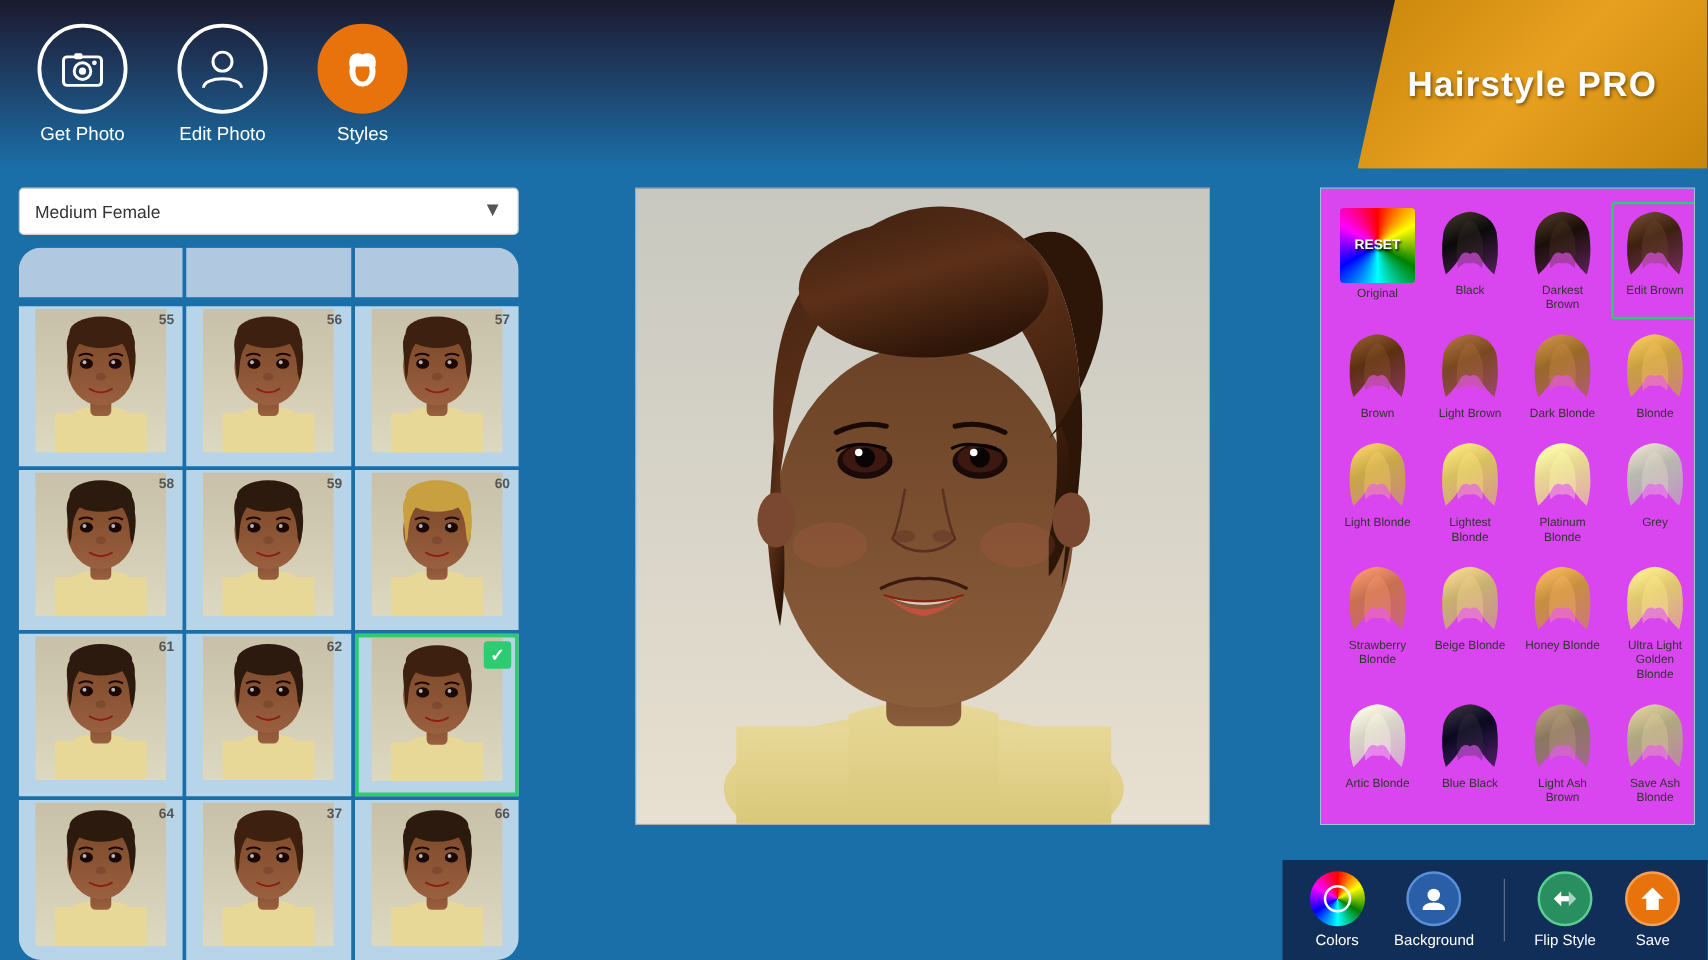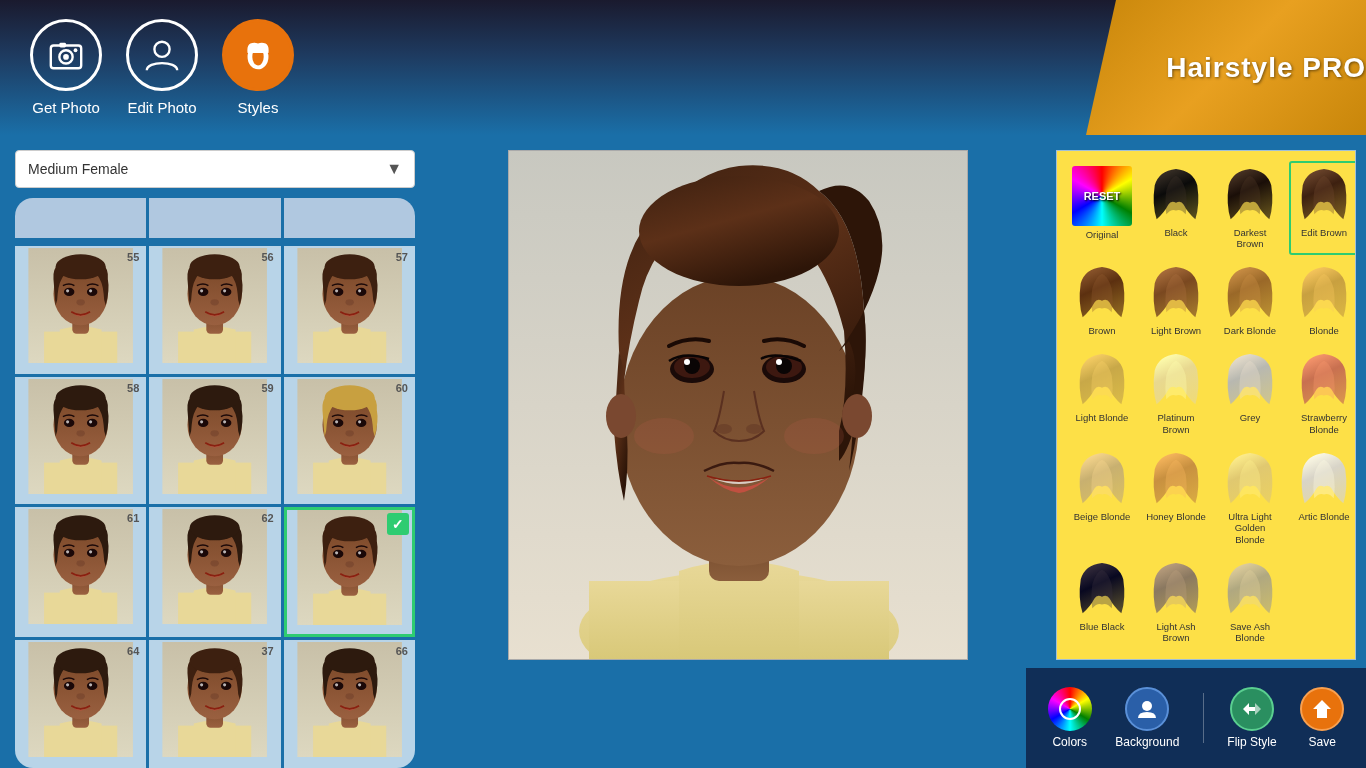--- a/index.html
+++ b/index.html
@@ -17,21 +17,21 @@
       height: 135px;
       background: linear-gradient(180deg, #1a1a2e 0%, #1e3a5f 40%, #1a6fa8 100%);
       display: flex;
       align-items: center;
       padding: 0 30px;
       position: relative;
     }
 
     .nav-items {
       display: flex;
-      gap: 24px;
+      gap: 40px;
       align-items: center;
     }
 
     .nav-item {
       display: flex;
       flex-direction: column;
       align-items: center;
       gap: 8px;
       cursor: pointer;
       color: white;
@@ -68,21 +68,21 @@
     .brand-logo {
       position: absolute;
       right: 0;
       top: 0;
       width: 280px;
       height: 135px;
       background: linear-gradient(135deg, #c8860a 0%, #e8a020 50%, #c8860a 100%);
       clip-path: polygon(30px 0, 100% 0, 100% 100%, 0 100%);
       display: flex;
       align-items: center;
-      justify-content: flex-end;
+      justify-content: flex-start;
       padding-left: 40px;
     }
 
     .brand-text {
       font-size: 28px;
       font-weight: bold;
       color: white;
       text-shadow: 1px 1px 3px rgba(0,0,0,0.5);
       letter-spacing: 1px;
     }
@@ -190,21 +190,21 @@
     }
 
     
     .color-panel {
       width: 320px;
       height: 100%;
       padding: 15px 10px 0 10px;
     }
 
     .color-grid {
-      background: #fde047;
+      background: #d946ef;
       border: 1px solid #a0c0d8;
       padding: 10px;
       display: grid;
       grid-template-columns: repeat(4, 1fr);
       gap: 4px;
       height: 510px;
       overflow-y: auto;
     }
 
     .color-swatch {
@@ -247,21 +247,21 @@
       color: white;
       text-shadow: 1px 1px 2px black;
     }
 
     
     .bottom-bar {
       position: absolute;
       bottom: 0;
       right: 0;
       width: 340px;
-      height: 100px;
+      height: 80px;
       background: rgba(15, 40, 80, 0.92);
       display: flex;
       align-items: center;
       justify-content: space-around;
       padding: 0 10px;
     }
 
     .toolbar-item {
       display: flex;
       flex-direction: column;
@@ -1007,30 +1007,44 @@
           </linearGradient>
         </defs>
         <path d="M10 55 Q5 40 8 20 Q12 5 30 3 Q48 5 52 20 Q55 40 50 55 Q42 48 38 40 Q35 35 30 38 Q25 35 22 40 Q18 48 10 55 Z" fill="url(#sw8)"></path>
         <path d="M20 50 Q18 38 20 25 Q24 12 30 10 Q36 12 40 25 Q42 38 40 50 Q35 44 30 46 Q25 44 20 50 Z" fill="#fad066" opacity="0.35"></path>
       </svg>
           <span class="swatch-label">Light Blonde</span>
         </div>
         <div class="color-swatch">
           <svg class="hair-swatch" viewBox="0 0 60 60">
         <defs>
+          <linearGradient id="sw9" x1="0.3" y1="0" x2="0.7" y2="1">
+            <stop offset="0%" stop-color="#ffe87e"></stop>
+            <stop offset="40%" stop-color="#d8c060"></stop>
+            <stop offset="100%" stop-color="#d8c060" stop-opacity="0.7"></stop>
+          </linearGradient>
+        </defs>
+        <path d="M10 55 Q5 40 8 20 Q12 5 30 3 Q48 5 52 20 Q55 40 50 55 Q42 48 38 40 Q35 35 30 38 Q25 35 22 40 Q18 48 10 55 Z" fill="url(#sw9)"></path>
+        <path d="M20 50 Q18 38 20 25 Q24 12 30 10 Q36 12 40 25 Q42 38 40 50 Q35 44 30 46 Q25 44 20 50 Z" fill="#ffe87e" opacity="0.35"></path>
+      </svg>
+          <span class="swatch-label">Lightest Blonde</span>
+        </div>
+        <div class="color-swatch">
+          <svg class="hair-swatch" viewBox="0 0 60 60">
+        <defs>
           <linearGradient id="sw10" x1="0.3" y1="0" x2="0.7" y2="1">
             <stop offset="0%" stop-color="#ffffae"></stop>
             <stop offset="40%" stop-color="#e8d890"></stop>
             <stop offset="100%" stop-color="#e8d890" stop-opacity="0.7"></stop>
           </linearGradient>
         </defs>
         <path d="M10 55 Q5 40 8 20 Q12 5 30 3 Q48 5 52 20 Q55 40 50 55 Q42 48 38 40 Q35 35 30 38 Q25 35 22 40 Q18 48 10 55 Z" fill="url(#sw10)"></path>
         <path d="M20 50 Q18 38 20 25 Q24 12 30 10 Q36 12 40 25 Q42 38 40 50 Q35 44 30 46 Q25 44 20 50 Z" fill="#ffffae" opacity="0.35"></path>
       </svg>
-          <span class="swatch-label">Platinum Brown</span>
+          <span class="swatch-label">Platinum Blonde</span>
         </div>
         <div class="color-swatch">
           <svg class="hair-swatch" viewBox="0 0 60 60">
         <defs>
           <linearGradient id="sw11" x1="0.3" y1="0" x2="0.7" y2="1">
             <stop offset="0%" stop-color="#eae0ce"></stop>
             <stop offset="40%" stop-color="#b8b8b0"></stop>
             <stop offset="100%" stop-color="#b8b8b0" stop-opacity="0.7"></stop>
           </linearGradient>
         </defs>

